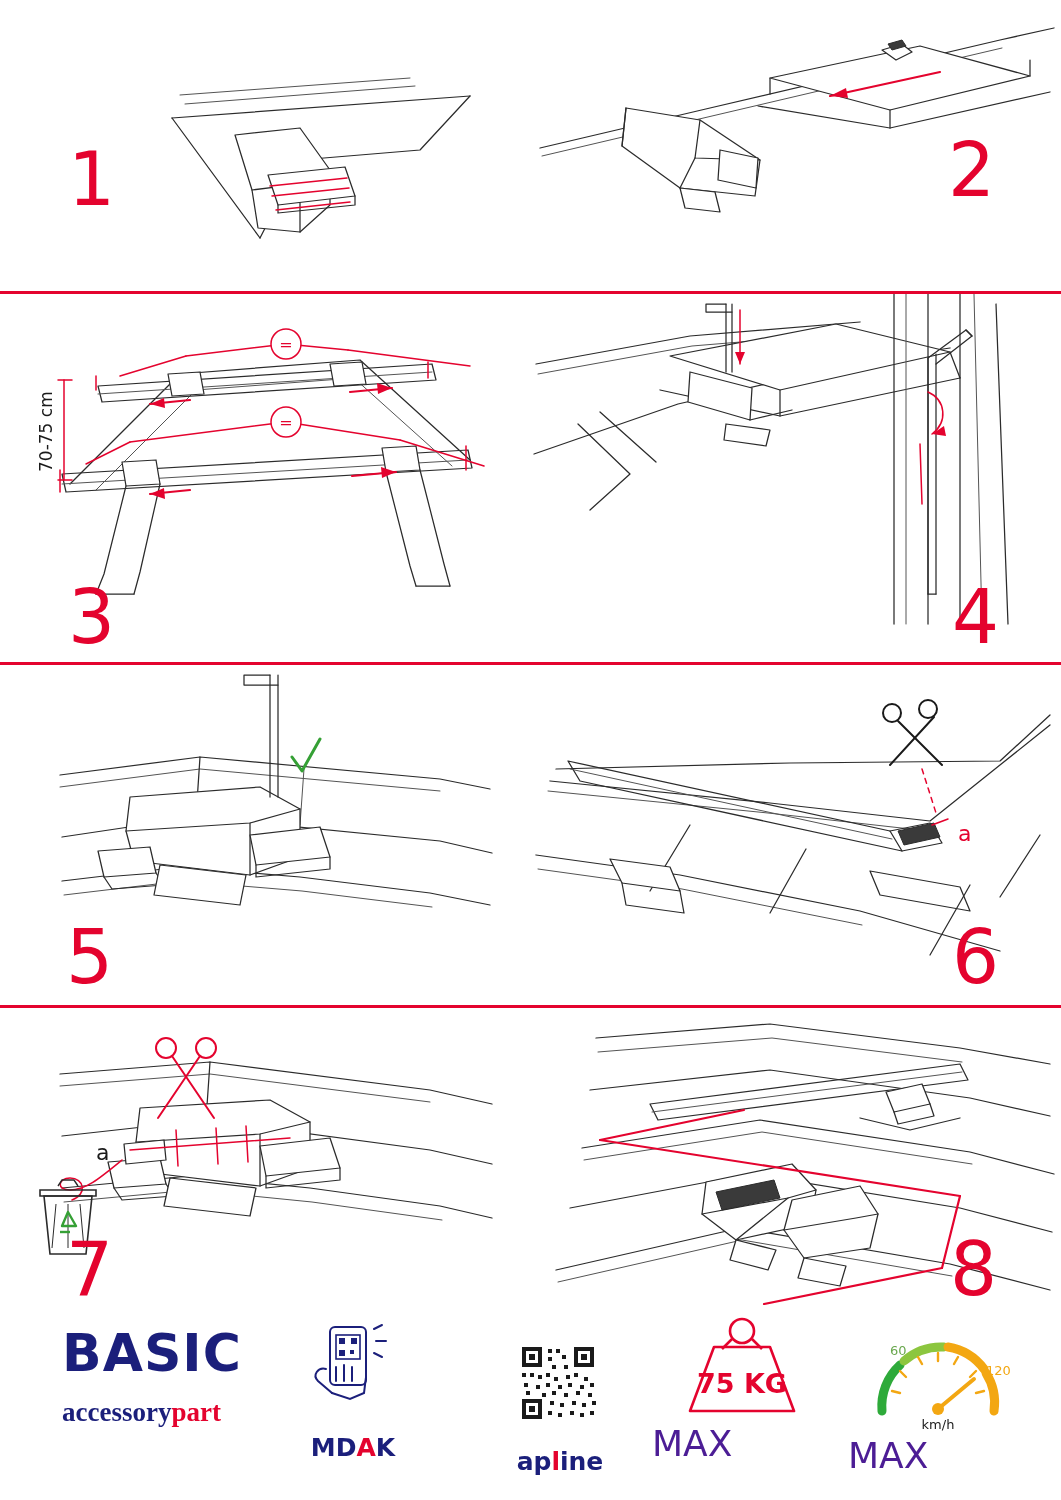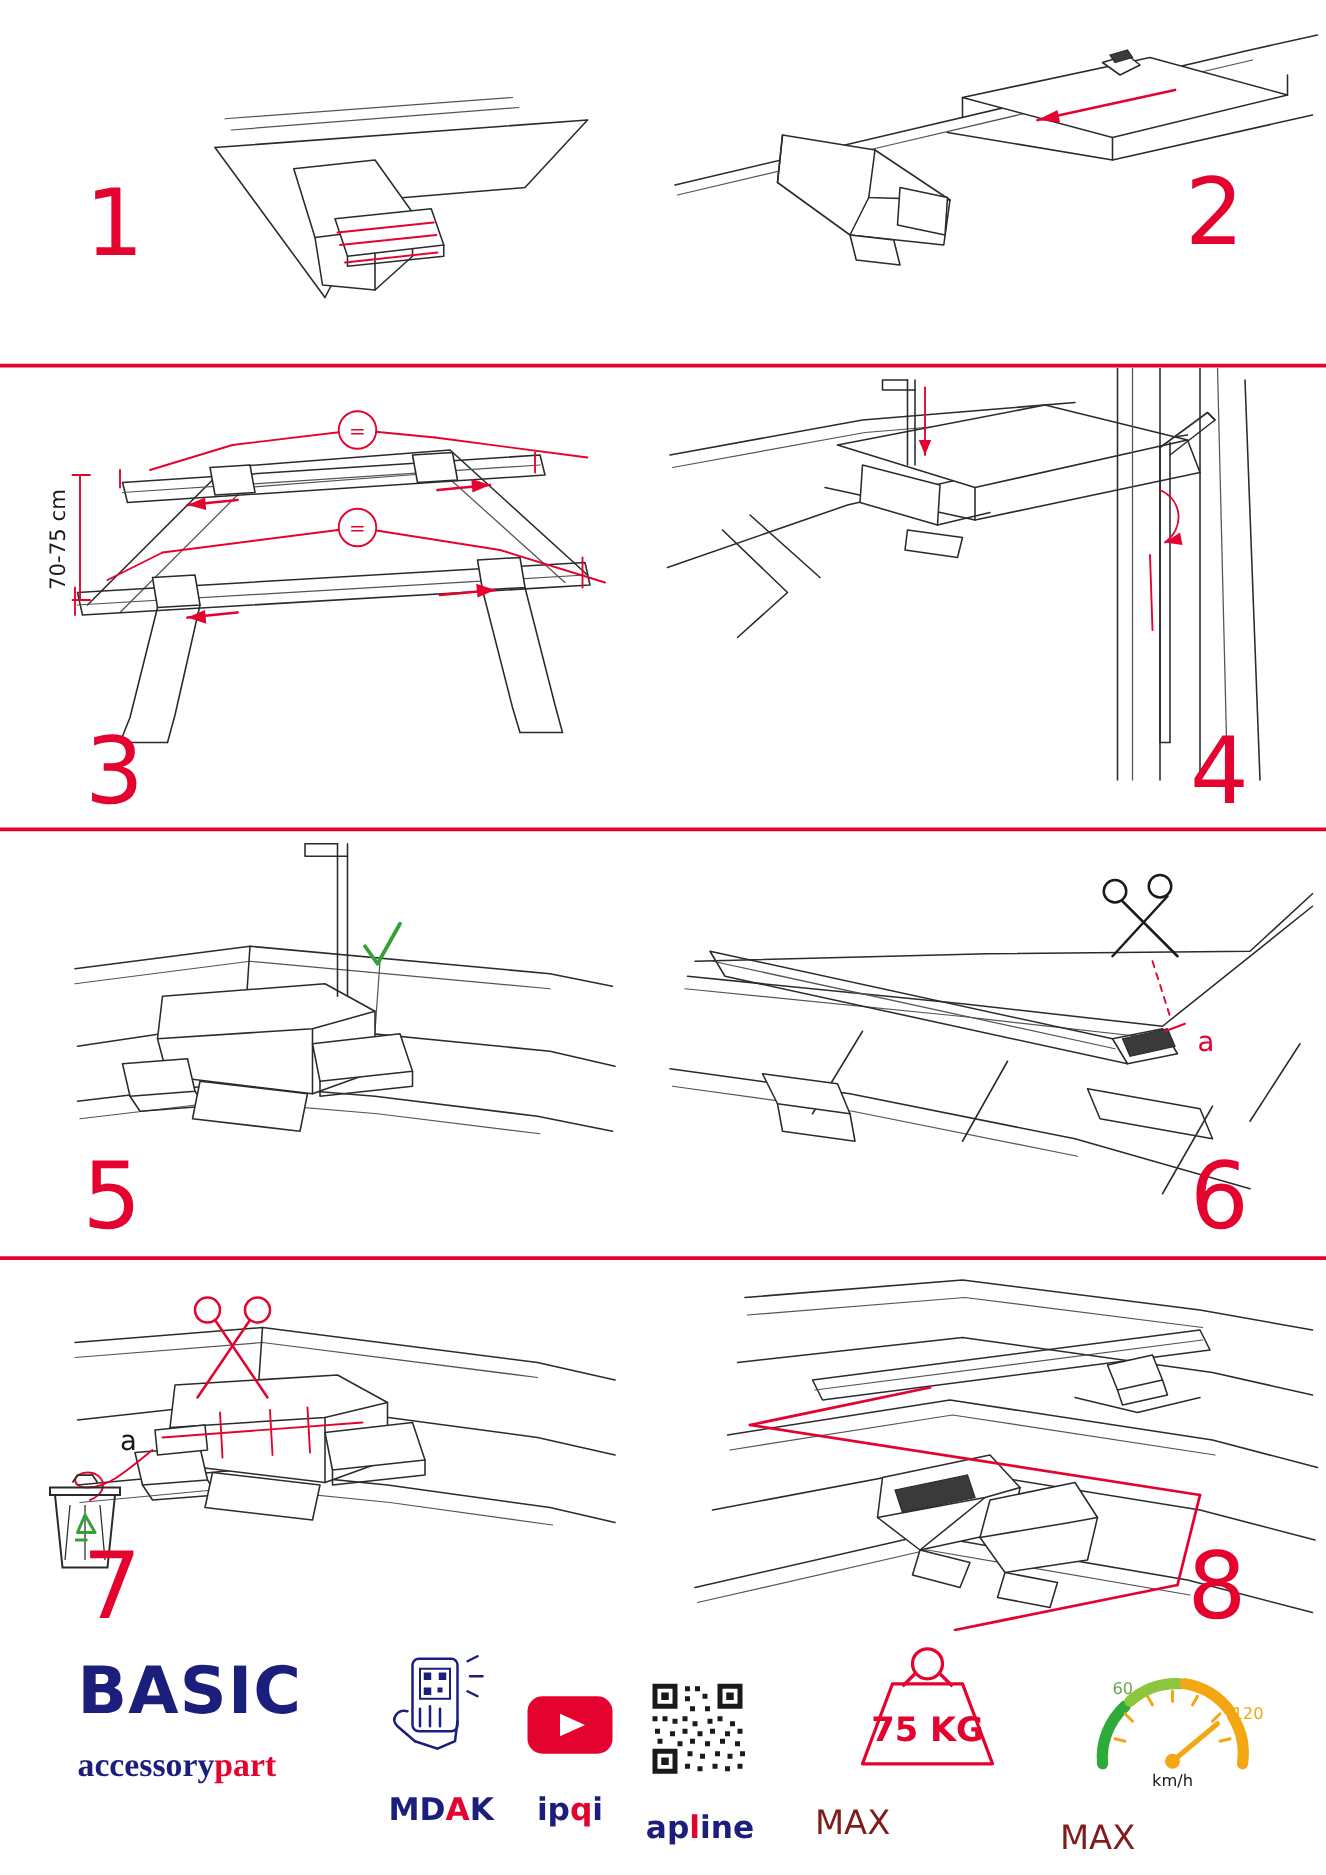--- a/index.html
+++ b/index.html
@@ -95,23 +95,23 @@
     margin-top: 24px;
     white-space: nowrap;
   }
   .logo-caption .accent { color: #e4032e; }
 
   .max-cell {
     position: absolute;
   }
   .max-label {
     font-family: "DejaVu Sans", sans-serif;
-    font-size: 27px;
-    color: #7f1d1d;
-    margin-top: 20px;
+    font-size: 36px;
+    color: #4c1d95;
+    margin-top: 0;
   }
   .weight-text {
     font-family: "DejaVu Sans", sans-serif;
     font-weight: bold;
     font-size: 27px;
     fill: #e4032e;
   }
 </style>
 </head>
 <body>
@@ -448,29 +448,20 @@
         <path fill="none" stroke="#1b1f7b" stroke-width="2" stroke-linecap="round" d="M38 46 C 30 44, 24 52, 30 58 L44 70"></path>
         <path fill="none" stroke="#1b1f7b" stroke-width="2" stroke-linecap="round" d="M44 70 L62 76 L76 70 L78 54"></path>
         <path fill="none" stroke="#1b1f7b" stroke-width="2" stroke-linecap="round" d="M48 58 L48 44 M56 58 L56 42 M64 58 L64 44"></path>
         <path fill="none" stroke="#1b1f7b" stroke-width="2" stroke-linecap="round" d="M86 6 L94 2 M88 18 L98 18 M86 30 L94 34"></path>
       </svg>
       <div class="logo-caption">
         <span>MD</span><span class="accent">A</span><span>K</span>
       </div>
     </div>
 
-    <div class="logo-cell" style="left:396px;top:44px;width:120px;">
-      <svg width="120" height="60" viewBox="0 0 120 60">
-        <rect x="26" y="8" width="68" height="46" rx="12" fill="#e4032e"></rect>
-        <path d="M52 22 L72 31 L52 40 Z" fill="#ffffff"></path>
-      </svg>
-      <div class="logo-caption">
-        <span>ip</span><span class="accent">q</span><span>i</span>
-      </div>
-    </div>
 
     <div class="logo-cell" style="left:480px;top:36px;width:160px;">
       <svg width="160" height="82" viewBox="0 0 160 82">
         <g fill="#1a1a1a">
           <rect x="40" y="4" width="76" height="76" fill="#ffffff"></rect>
           <rect x="42" y="6" width="20" height="20"></rect>
           <rect x="46" y="10" width="12" height="12" fill="#ffffff"></rect>
           <rect x="49" y="13" width="6" height="6"></rect>
           <rect x="94" y="6" width="20" height="20"></rect>
           <rect x="98" y="10" width="12" height="12" fill="#ffffff"></rect>

